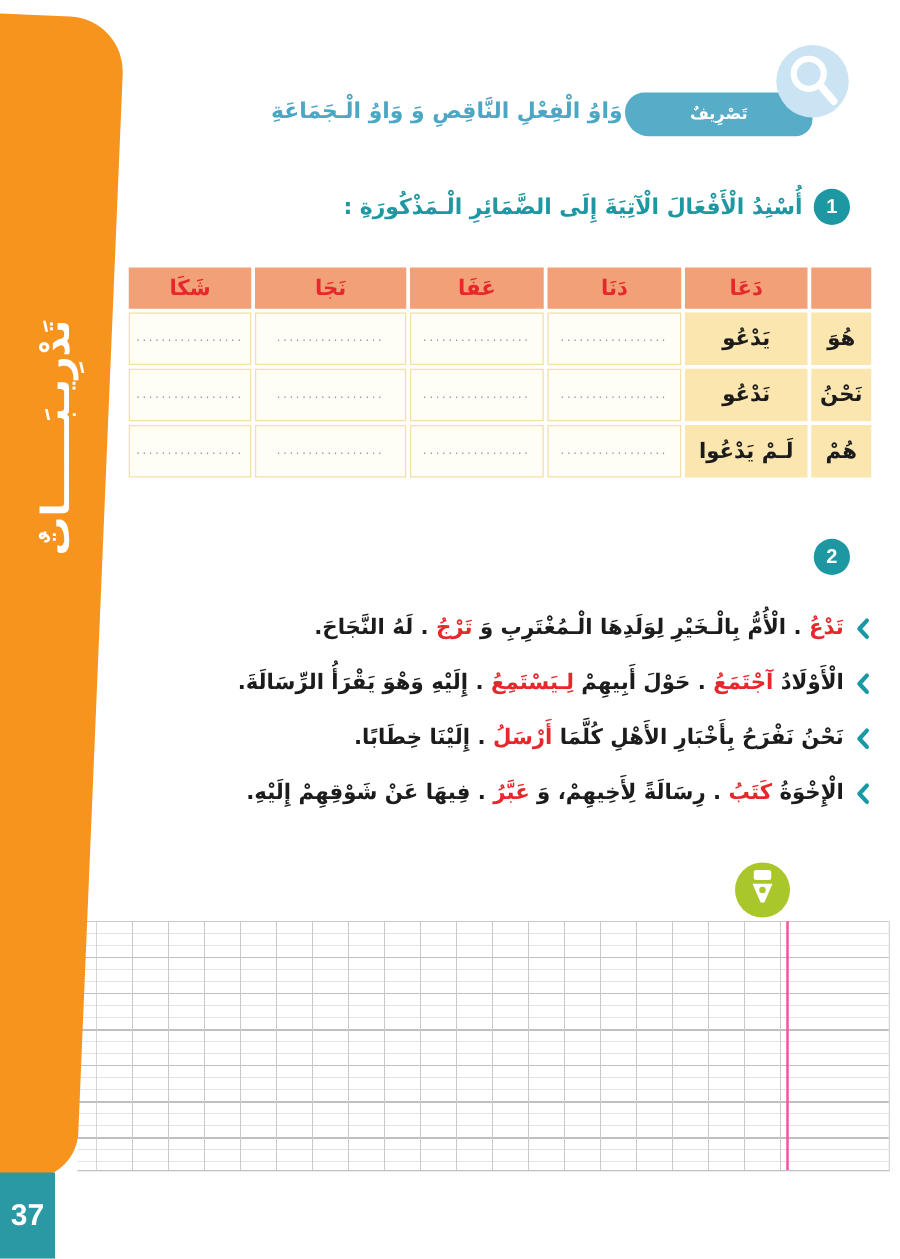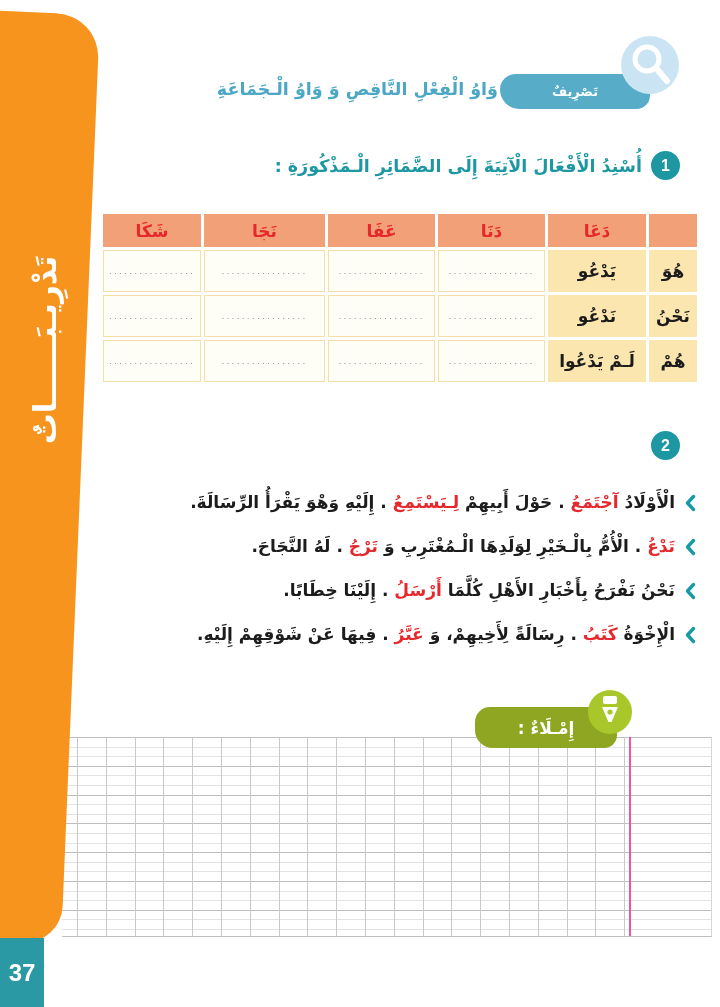--- a/index.html
+++ b/index.html
@@ -179,46 +179,45 @@
 
   <div class="ex-row ex2">
     <span class="ex-circle">2</span>
   </div>
 
   <div id="bullets">
     <div class="bullet-item">
       <svg class="arrow" width="12" height="18" viewBox="0 0 12 18">
         <path d="M9.5 2.5 L3.5 9 L9.5 15.5" fill="none" stroke="#189AA6" stroke-width="3.4" stroke-linecap="round" stroke-linejoin="round"></path>
       </svg>
+      <span class="bullet-text"><span class="seg-red">تَدْعُ</span><span class="seg-black"> . الْأُمُّ بِالْـخَيْرِ لِوَلَدِهَا الْـمُغْتَرِبِ وَ </span><span class="seg-red">تَرْجُ</span><span class="seg-black"> . لَهُ النَّجَاحَ.</span></span>
+    </div>
+
+    <div class="bullet-item">
+      <svg class="arrow" width="12" height="18" viewBox="0 0 12 18">
+        <path d="M9.5 2.5 L3.5 9 L9.5 15.5" fill="none" stroke="#189AA6" stroke-width="3.4" stroke-linecap="round" stroke-linejoin="round"></path>
+      </svg>
       <span class="bullet-text"><span class="seg-black">الْأَوْلَادُ </span><span class="seg-red">آجْتَمَعُ</span><span class="seg-black"> . حَوْلَ أَبِيهِمْ </span><span class="seg-red">لِـيَسْتَمِعُ</span><span class="seg-black"> . إِلَيْهِ وَهْوَ يَقْرَأُ الرِّسَالَةَ.</span></span>
     </div>
 
     <div class="bullet-item">
       <svg class="arrow" width="12" height="18" viewBox="0 0 12 18">
         <path d="M9.5 2.5 L3.5 9 L9.5 15.5" fill="none" stroke="#189AA6" stroke-width="3.4" stroke-linecap="round" stroke-linejoin="round"></path>
       </svg>
-      <span class="bullet-text"><span class="seg-red">تَدْعُ</span><span class="seg-black"> . الْأُمُّ بِالْـخَيْرِ لِوَلَدِهَا الْـمُغْتَرِبِ وَ </span><span class="seg-red">تَرْجُ</span><span class="seg-black"> . لَهُ النَّجَاحَ.</span></span>
-    </div>
-
-    <div class="bullet-item">
-      <svg class="arrow" width="12" height="18" viewBox="0 0 12 18">
-        <path d="M9.5 2.5 L3.5 9 L9.5 15.5" fill="none" stroke="#189AA6" stroke-width="3.4" stroke-linecap="round" stroke-linejoin="round"></path>
-      </svg>
       <span class="bullet-text"><span class="seg-black">نَحْنُ نَفْرَحُ بِأَخْبَارِ الأَهْلِ كُلَّمَا </span><span class="seg-red">أَرْسَلُ</span><span class="seg-black"> . إِلَيْنَا خِطَابًا.</span></span>
     </div>
 
     <div class="bullet-item">
       <svg class="arrow" width="12" height="18" viewBox="0 0 12 18">
         <path d="M9.5 2.5 L3.5 9 L9.5 15.5" fill="none" stroke="#189AA6" stroke-width="3.4" stroke-linecap="round" stroke-linejoin="round"></path>
       </svg>
       <span class="bullet-text"><span class="seg-black">الْإِخْوَةُ </span><span class="seg-red">كَتَبُ</span><span class="seg-black"> . رِسَالَةً لِأَخِيهِمْ، وَ </span><span class="seg-red">عَبَّرُ</span><span class="seg-black"> . فِيهَا عَنْ شَوْقِهِمْ إِلَيْهِ.</span></span>
     </div>
   </div>
 
-  <div class="dict-badge">إِمْـلَاءٌ :</div>
   <div class="pen-circle">
     <svg width="44" height="44" viewBox="0 0 44 44">
       <rect x="15" y="6" width="14" height="8" rx="2" fill="#ffffff"></rect>
       <path d="M14 17 L30 17 L23.5 32 L20.5 32 Z" fill="#ffffff"></path>
       <circle cx="22" cy="22" r="2.6" fill="#A9C72B"></circle>
     </svg>
   </div>
 
 </div>
 

